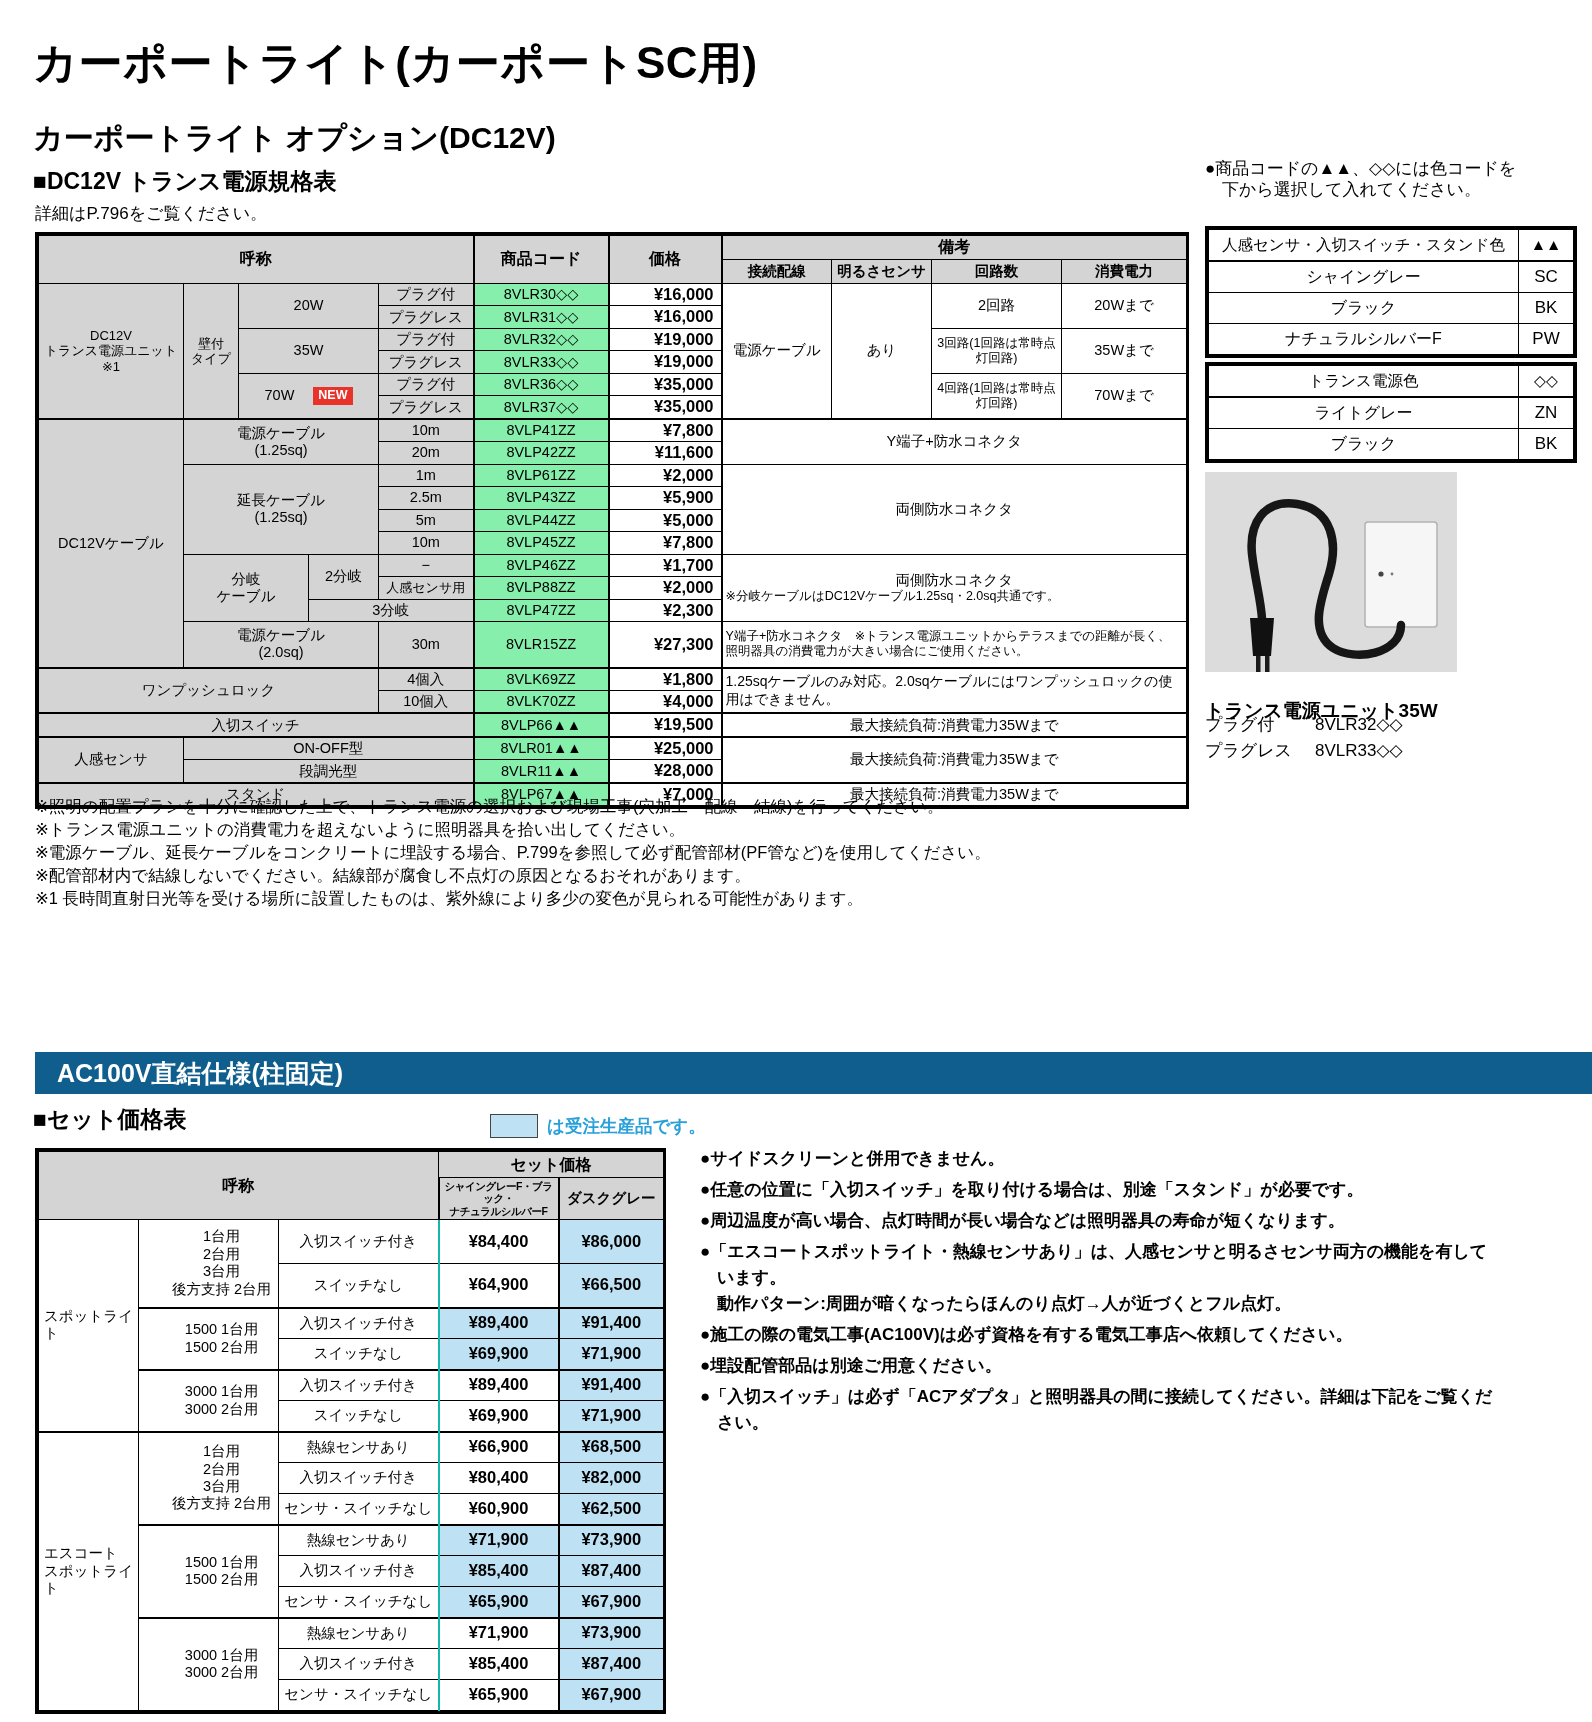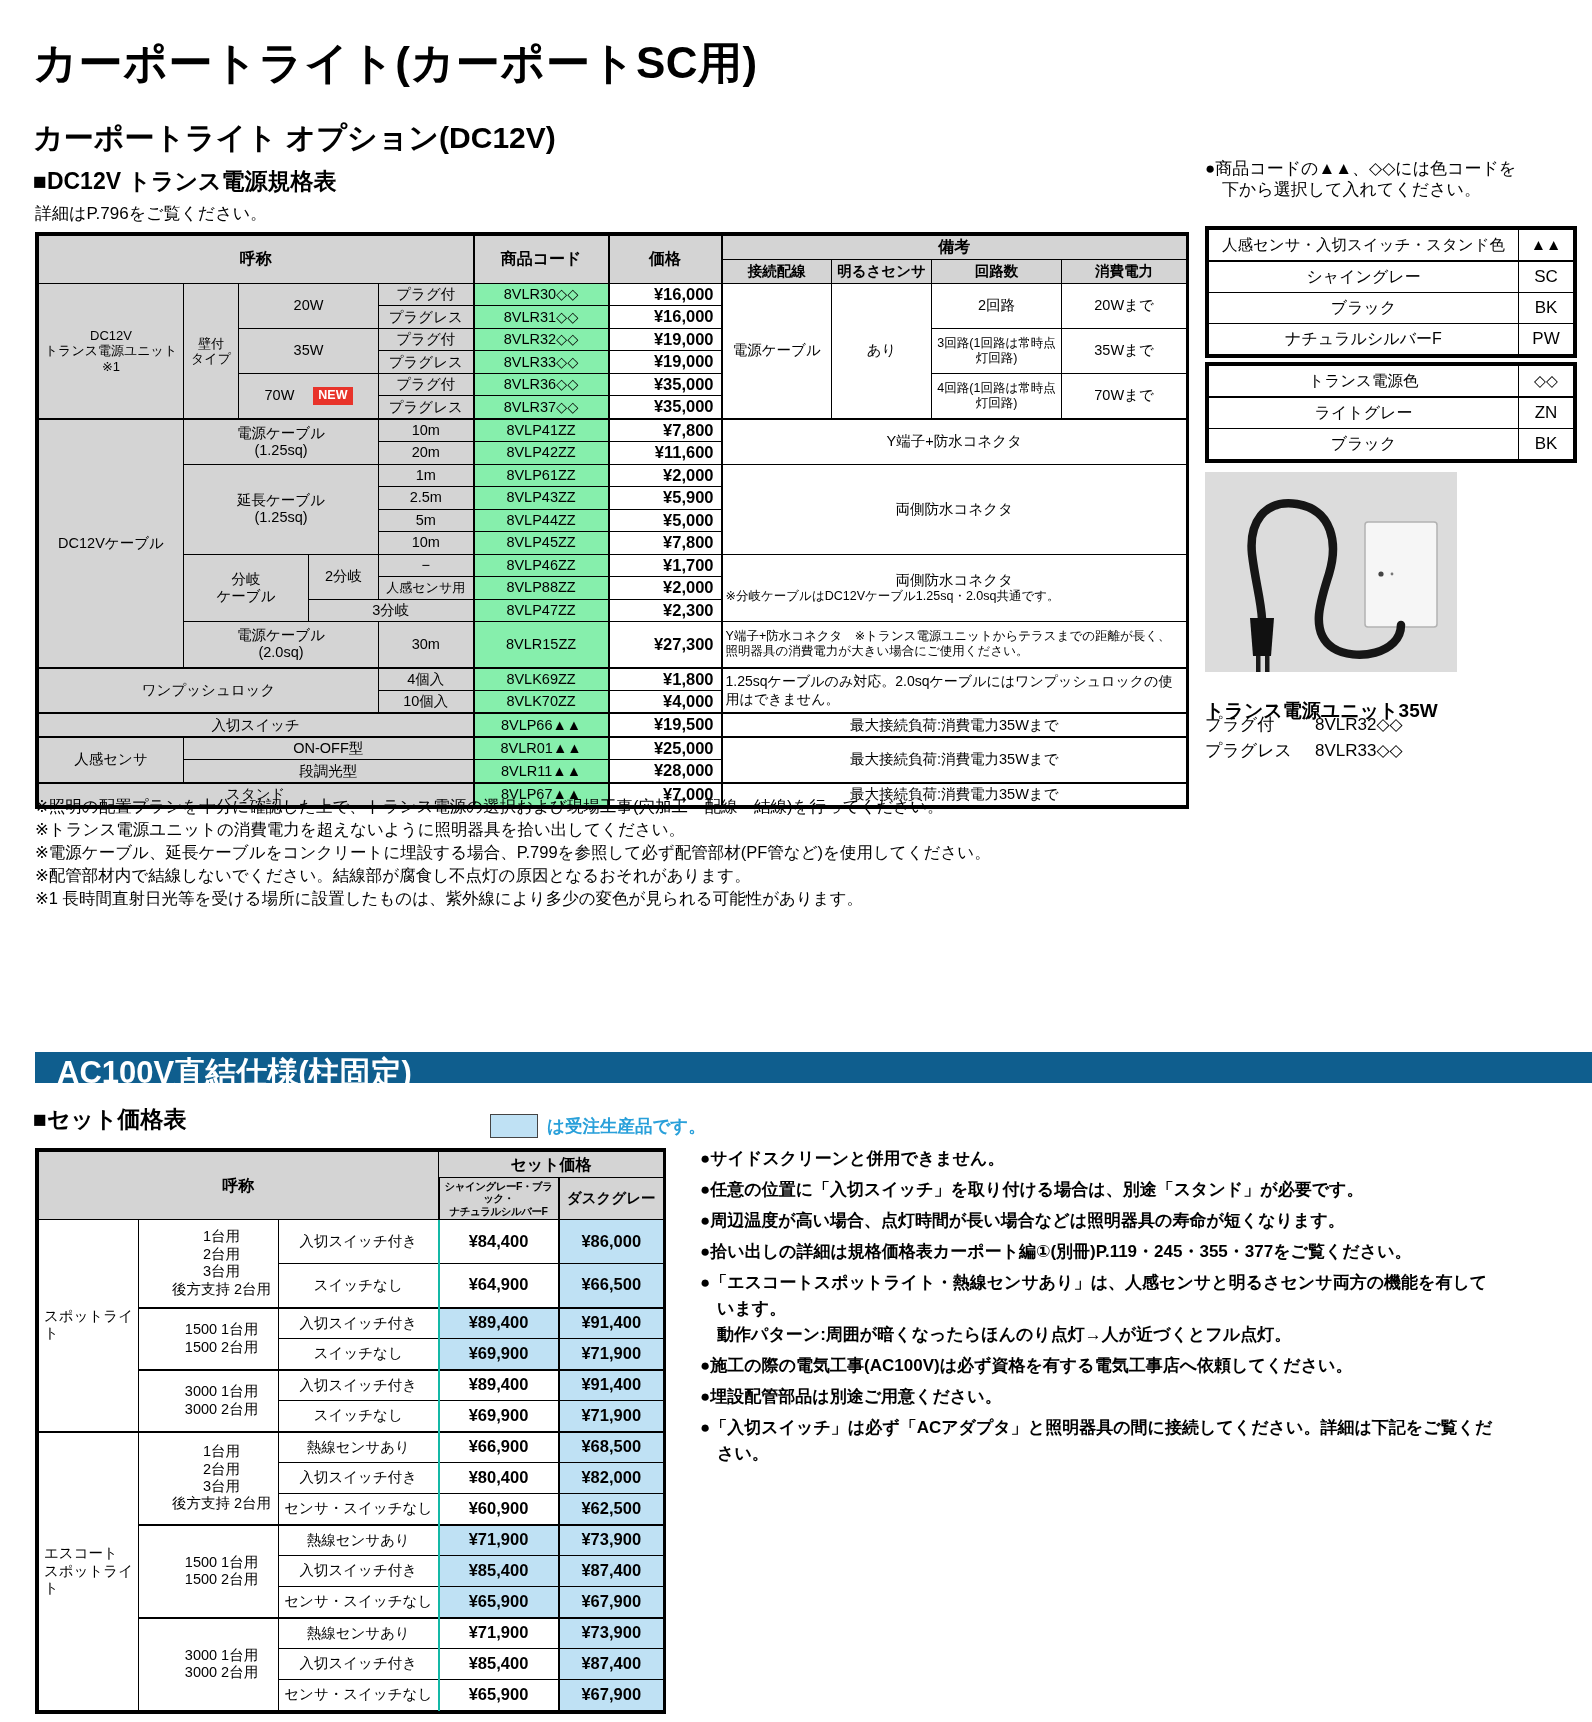--- a/index.html
+++ b/index.html
@@ -47,22 +47,22 @@
   .colortbl td { border:1.5px solid #000; text-align:center; font-size:16px; height:28px; }
   .colortbl tr.hdr td { border-bottom:2.5px solid #000; font-size:15.5px; }
   .colortbl td.codecol { width:52px; font-size:17px; }
 
   .photo-box { left:1205px; top:472px; width:252px; height:200px; }
   .photo-caption { left:1205px; top:682px; font-size:19px; font-weight:bold;margin-top:16px; }
   .photo-codes { left:1205px; top:712px; font-size:17px; line-height:26px; }
   .photo-codes .lbl { display:inline-block; width:110px; }
 
   
-  .banner { left:35px; top:1052px; width:1557px; height:31px; background:#0f5e8e; color:#fff;
-            font-size:31px; font-weight:bold; line-height:42px; padding-left:22px; box-sizing:border-box; }
+  .banner { left:35px; top:1052px; width:1557px; height:42px; background:#0f5e8e; color:#fff;
+            font-size:25px; font-weight:bold; line-height:42px; padding-left:22px; box-sizing:border-box; }
   .set-h  { left:33px; top:1104px; font-size:23px; font-weight:bold; }
   .legend { left:490px; top:1114px; display:flex; align-items:center; }
   .legend .swatch { width:46px; height:22px; background:#bfe1f4; border:1.5px solid #444; }
   .legend .ltext { margin-left:9px; font-size:17.5px; color:#29a0da; font-weight:bold; }
 
   .set-wrap { left:35px; top:1148px; width:625px; border:3px solid #000; background:#fff; }
   table.settbl { border-collapse:collapse; width:100%; table-layout:fixed; }
   .settbl th, .settbl td { border:1px solid #000; text-align:center; vertical-align:middle; padding:1px 2px; line-height:1.2; overflow:hidden; }
   .settbl th { background:#d4d4d4; font-weight:bold; font-size:16px; }
   .settbl th.sub1 { font-weight:bold; font-size:10.5px; letter-spacing:-0.5px; white-space:pre-line; }
@@ -489,21 +489,20 @@
           <td class="p2 mto">¥67,900</td>
         </tr>
       </tbody>
     </table>
   </div>
 
   <div class="abs bullets">
     <p>●サイドスクリーンと併用できません。</p>
     <p>●任意の位置に「入切スイッチ」を取り付ける場合は、別途「スタンド」が必要です。</p>
     <p>●周辺温度が高い場合、点灯時間が長い場合などは照明器具の寿命が短くなります。</p>
-    <p>●拾い出しの詳細は規格価格表カーポート編①(別冊)P.119・245・355・377をご覧ください。</p>
     <p>●「エスコートスポットライト・熱線センサあり」は、人感センサと明るさセンサ両方の機能を有しています。
 動作パターン:周囲が暗くなったらほんのり点灯→人が近づくとフル点灯。</p>
     <p>●施工の際の電気工事(AC100V)は必ず資格を有する電気工事店へ依頼してください。</p>
     <p>●埋設配管部品は別途ご用意ください。</p>
     <p>●「入切スイッチ」は必ず「ACアダプタ」と照明器具の間に接続してください。詳細は下記をご覧ください。</p>
   </div>
 
 </div>
 
 </body></html>

